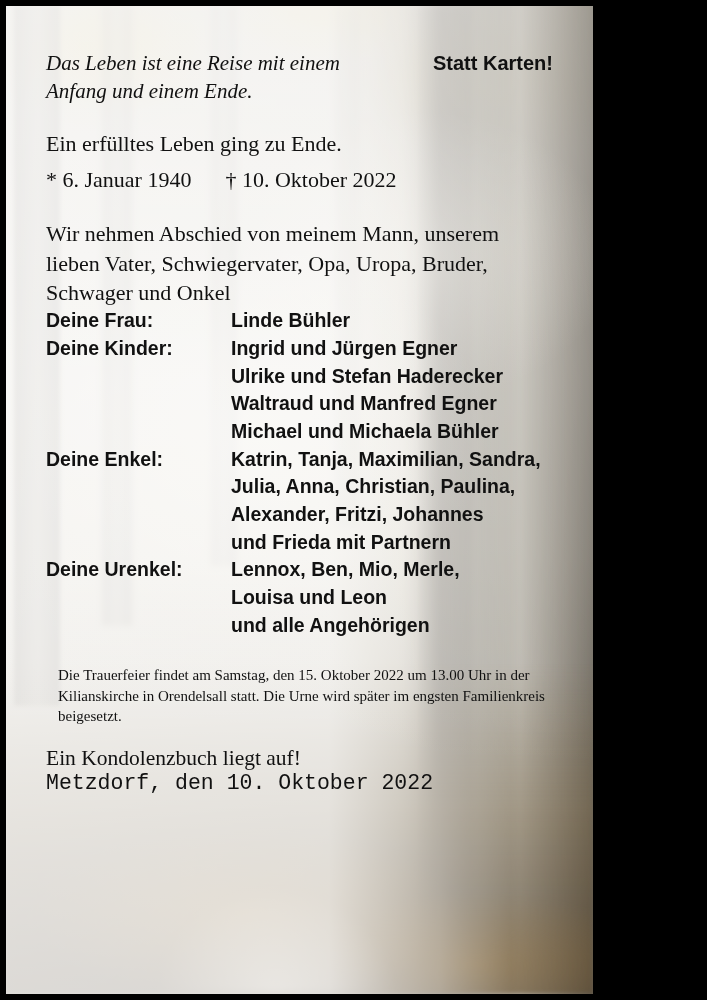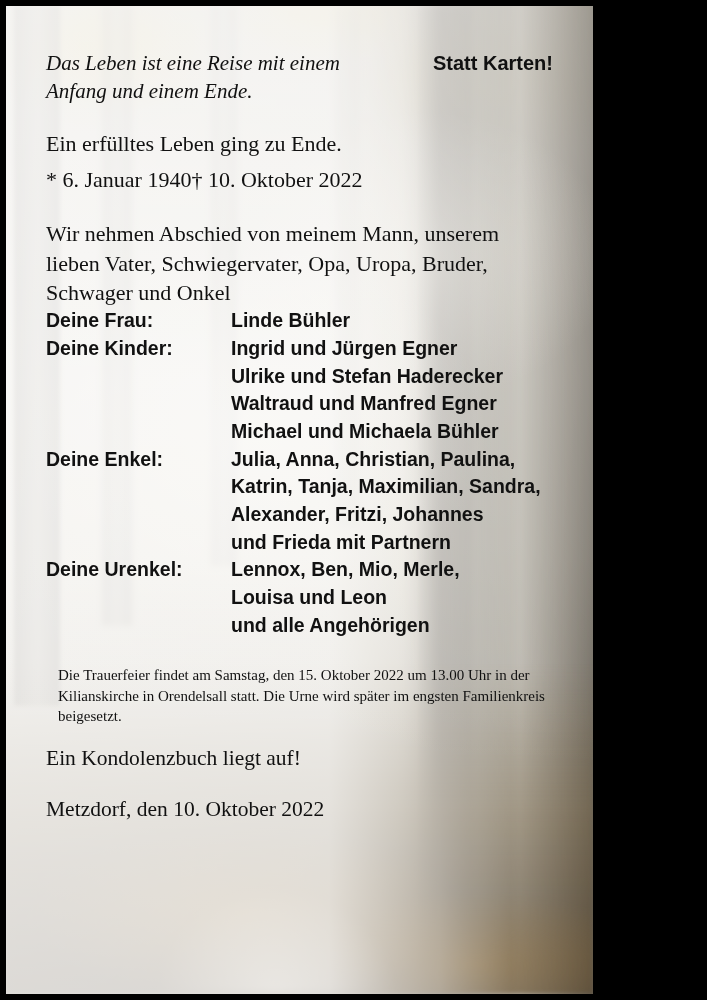--- a/index.html
+++ b/index.html
@@ -181,20 +181,21 @@
     font-family: "Liberation Sans", sans-serif;
     font-weight: bold;
     font-size: 50px;
     letter-spacing: 0.5px;
     line-height: 1.05;
   }
   .dates {
     margin-top: 10px;
     font-size: 22px;
     display: flex;
+    gap: 34px;
     align-items: center;
   }
   .farewell {
     margin-top: 26px;
     font-size: 22px;
     line-height: 1.33;
   }
   .family {
     font-family: "Liberation Sans", sans-serif;
     font-weight: bold;
@@ -215,22 +216,22 @@
     margin-top: 26px;
     font-size: 15px;
     line-height: 1.34;
     margin-left: 12px;
   }
   .condolence {
     margin-top: 20px;
     font-size: 21.5px;
   }
   .place-date {
-    margin-top: 26px;
     font-size: 21.5px;
+    font-family: Liberation Mono, monospace;
   }
 </style>
 </head>
 <body>
 
 <div class="obituary">
 
   <div class="bg">
     <div class="bg-base"></div>
     <div class="canopy"></div>
@@ -276,22 +277,22 @@
         <div class="fam-names">
           <div>Ingrid und Jürgen Egner</div>
           <div>Ulrike und Stefan Haderecker</div>
           <div>Waltraud und Manfred Egner</div>
           <div>Michael und Michaela Bühler</div>
         </div>
       </div>
       <div class="fam-row">
         <div class="fam-label">Deine Enkel:</div>
         <div class="fam-names">
+          <div>Katrin, Tanja, Maximilian, Sandra,</div>
           <div>Julia, Anna, Christian, Paulina,</div>
-          <div>Katrin, Tanja, Maximilian, Sandra,</div>
           <div>Alexander, Fritzi, Johannes</div>
           <div>und Frieda mit Partnern</div>
         </div>
       </div>
       <div class="fam-row">
         <div class="fam-label">Deine Urenkel:</div>
         <div class="fam-names">
           <div>Lennox, Ben, Mio, Merle,</div>
           <div>Louisa und Leon</div>
           <div>und alle Angehörigen</div>

